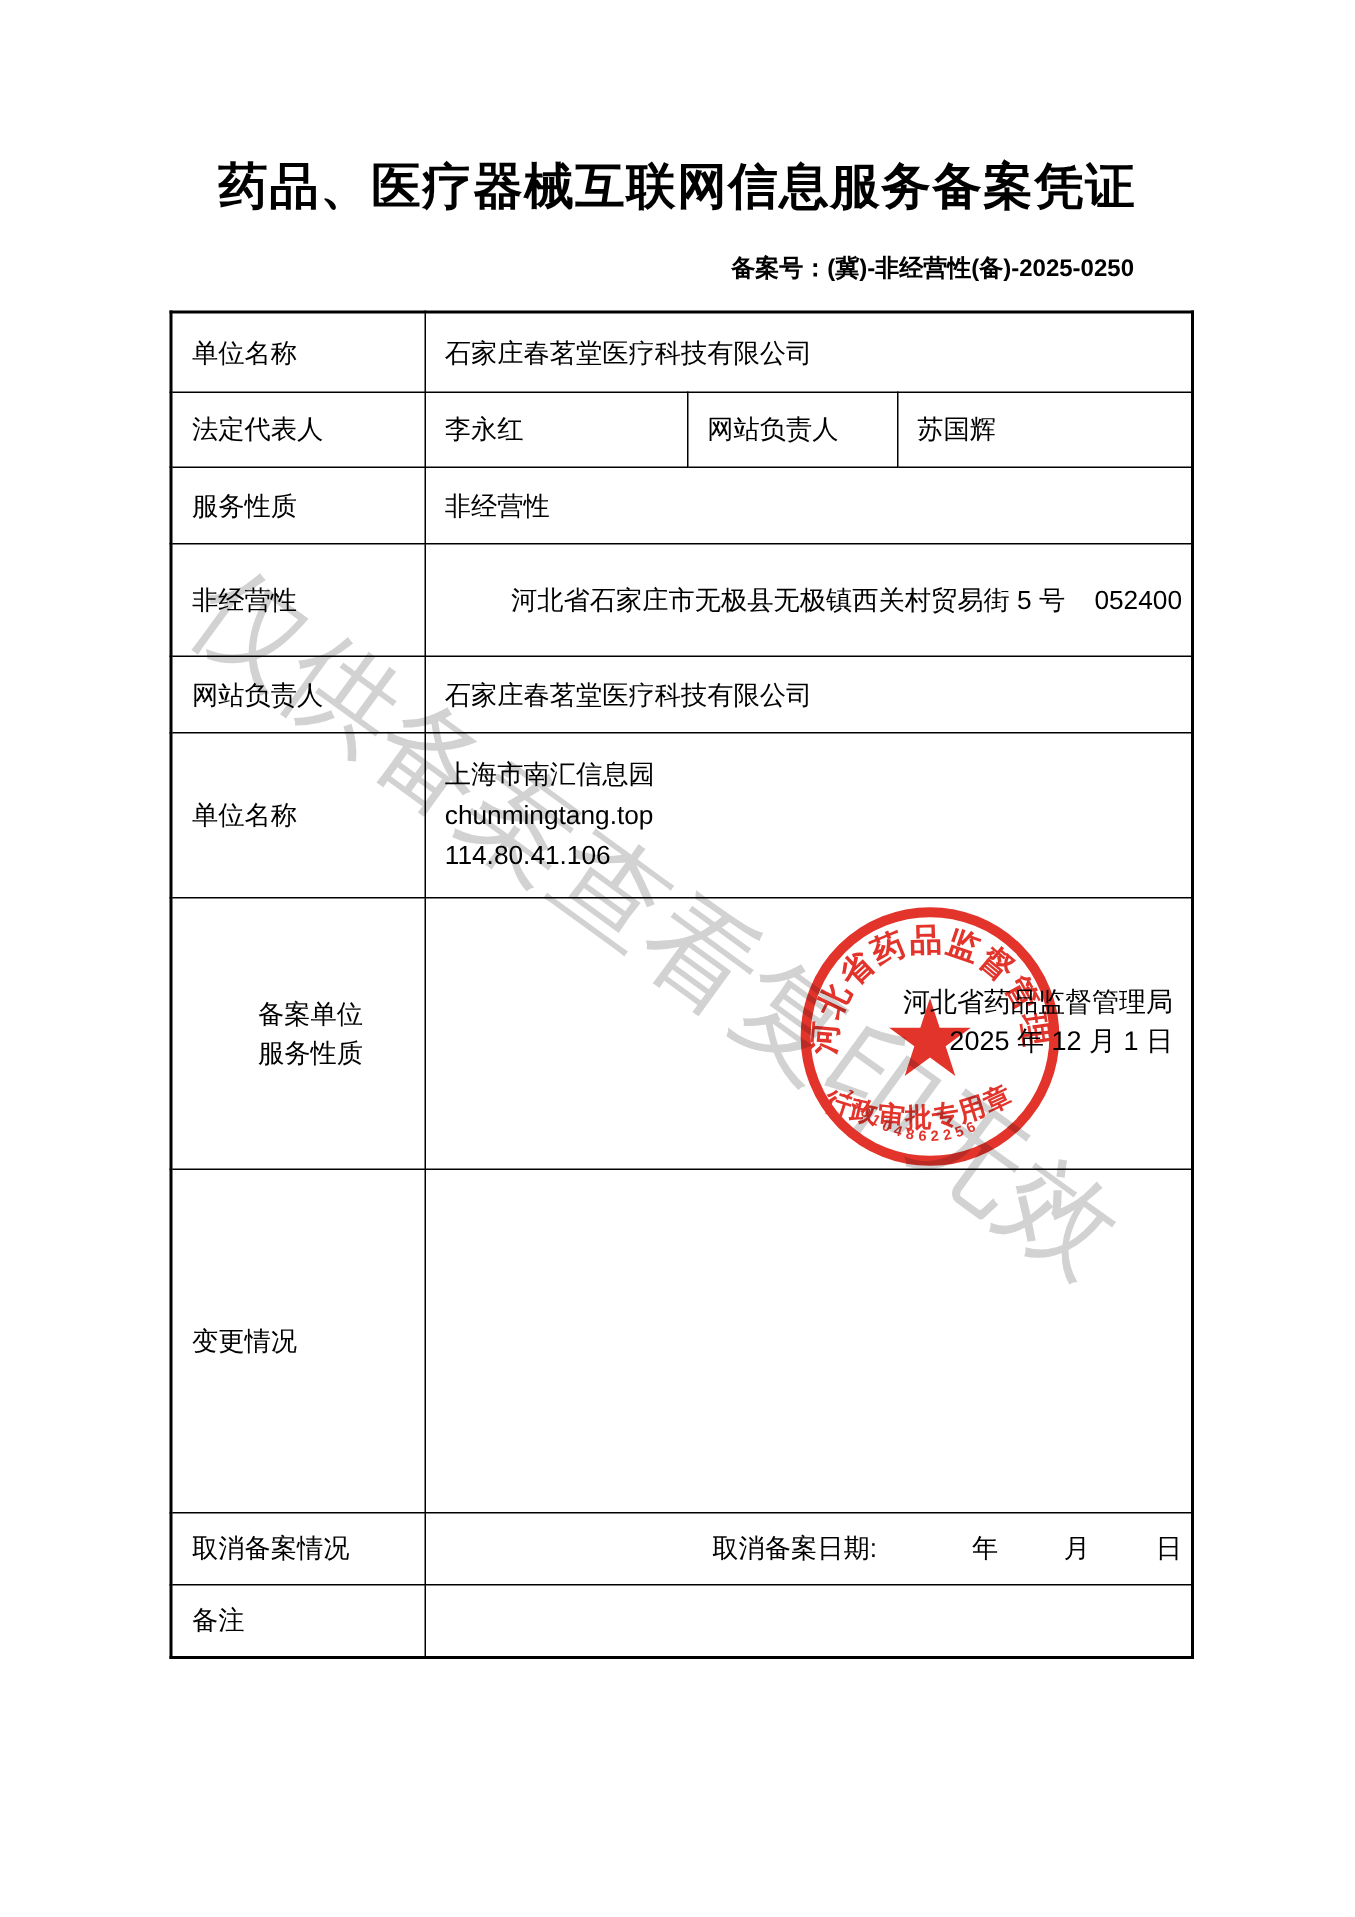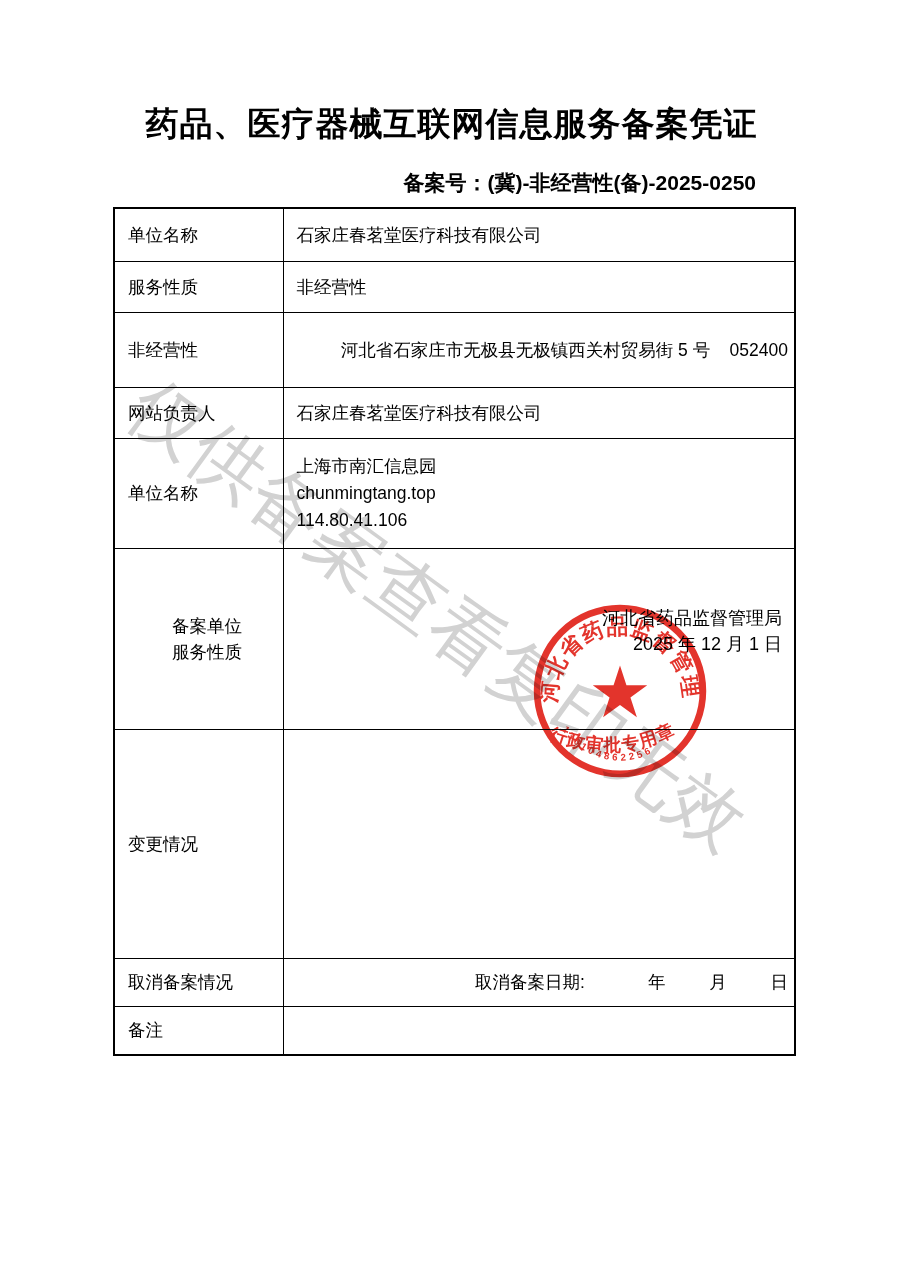--- a/index.html
+++ b/index.html
@@ -11,21 +11,21 @@
     position:relative;width:903px;height:1278px;background:#fff;
     font-family:"Liberation Sans",sans-serif;color:#000;overflow:hidden;
   }
   .title{
     position:absolute;top:102px;left:0;width:903px;text-align:center;
     font-family:"Liberation Serif",serif;
     font-size:33px;font-weight:bold;letter-spacing:1px;z-index:2;
   }
   .record-no{
     position:absolute;top:169px;right:147px;
-    font-size:21px;font-weight:600;z-index:2;
+    font-size:16px;font-weight:600;z-index:2;
   }
   
   .watermark{
     position:absolute;left:160px;top:368px;z-index:1;
     font-size:74px;line-height:1;color:var(--wm-color);
     transform:rotate(36deg);transform-origin:0 0;
     white-space:nowrap;letter-spacing:0px;user-select:none;
   }
   
   .doc-table{
@@ -77,20 +77,26 @@
     <colgroup>
       <col style="width:169px">
         <col style="width:175px">
         <col style="width:140px">
         <col style="width:197px">
     </colgroup>
     <tbody>
         <tr style="height:53px">
       <td>单位名称</td>
       <td colspan="3">石家庄春茗堂医疗科技有限公司</td>
+    </tr>
+    <tr style="height:50px">
+      <td>法定代表人</td>
+      <td>李永红</td>
+      <td>网站负责人</td>
+      <td>苏国辉</td>
     </tr>
     <tr style="height:51px">
       <td>服务性质</td>
       <td colspan="3">非经营性</td>
     </tr>
     <tr style="height:75px">
       <td>非经营性</td>
       <td colspan="3" class="pre">河北省石家庄市无极县无极镇西关村贸易街 5 号    052400</td>
     </tr>
     <tr style="height:51px">

